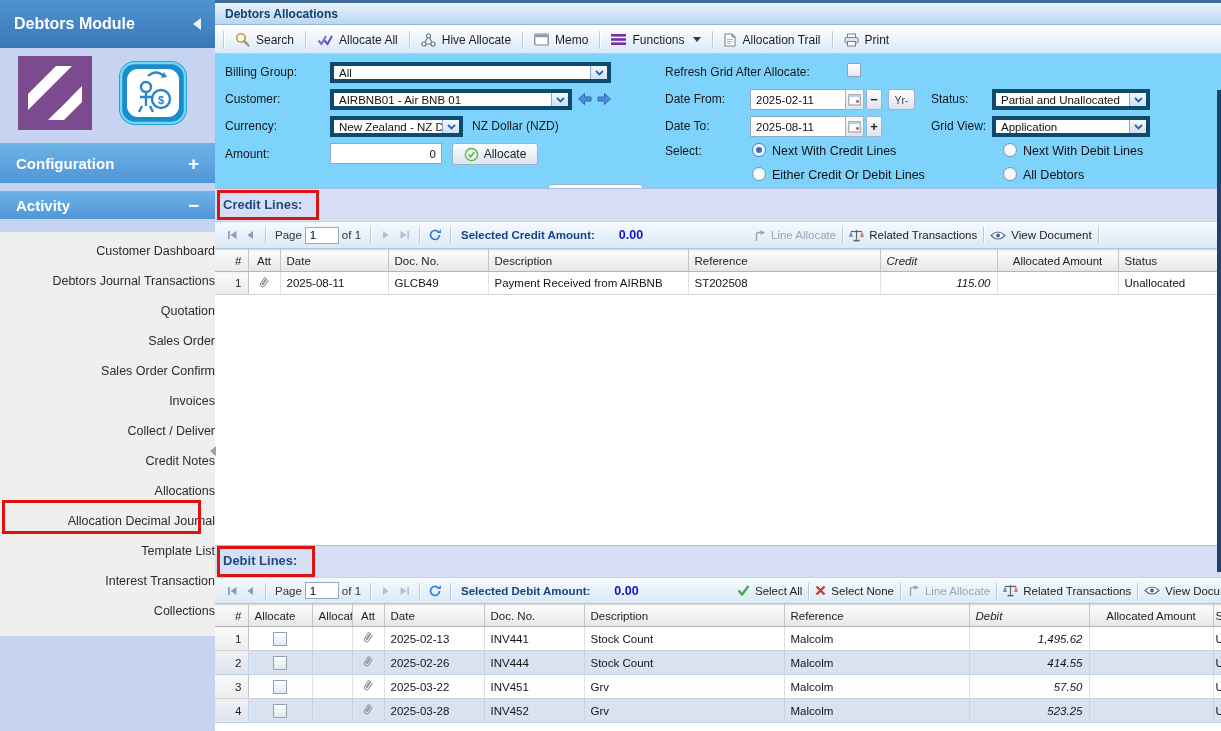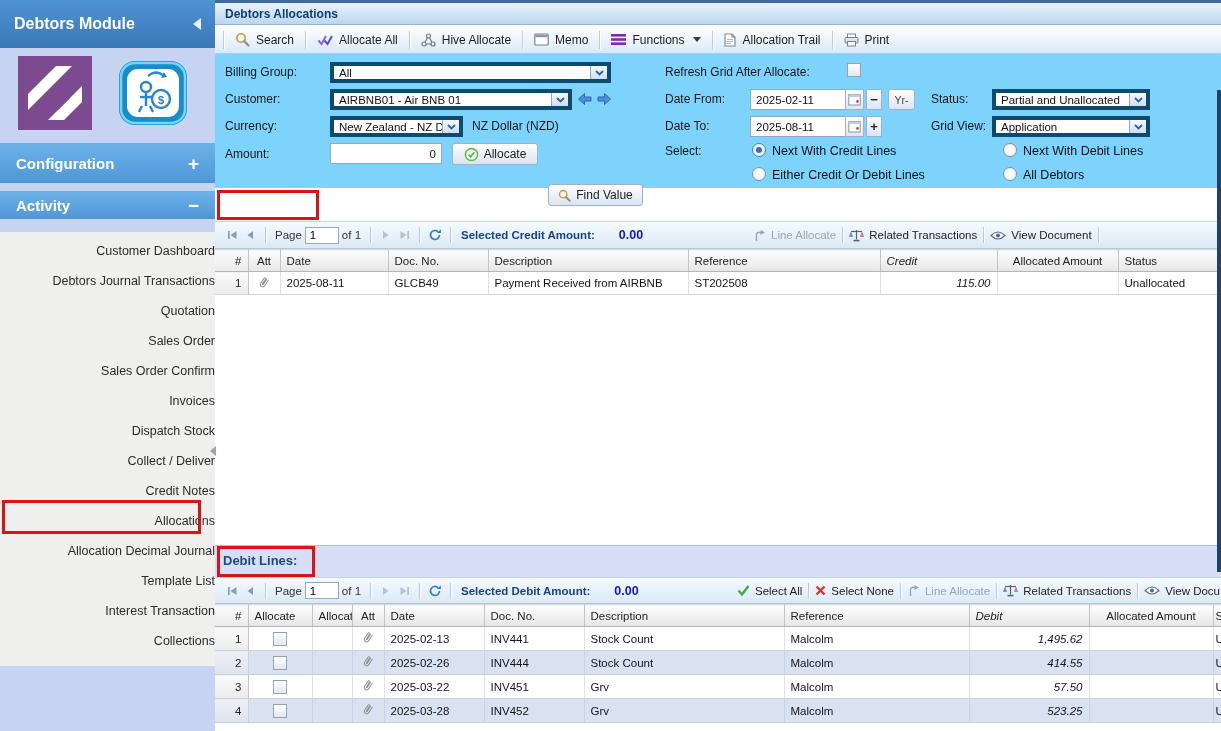--- a/index.html
+++ b/index.html
@@ -127,21 +127,20 @@
     <span>Activity</span>
     <span class="tog">−</span>
   </div>
   <nav class="sb-menu">
     <div class="sb-item">Customer Dashboard</div>
     <div class="sb-item">Debtors Journal Transactions</div>
     <div class="sb-item">Quotation</div>
     <div class="sb-item">Sales Order</div>
     <div class="sb-item">Sales Order Confirm</div>
     <div class="sb-item">Invoices</div>
-    <div class="sb-item">Dispatch Stock</div>
     <div class="sb-item">Collect / Deliver</div>
     <div class="sb-item">Credit Notes</div>
     <div class="sb-item">Allocations</div>
     <div class="sb-item">Allocation Decimal Journal</div>
     <div class="sb-item">Template List</div>
     <div class="sb-item">Interest Transaction</div>
     <div class="sb-item">Collections</div>
   </nav>
 </aside>
 <span class="side-handle"></span>
@@ -322,20 +321,23 @@
     <span class="radio checked" style="left:537px;top:89px;"></span>
     <span class="r-label" style="left:557px;top:90px;">Next With Credit Lines</span>
     <span class="radio" style="left:788px;top:89px;"></span>
     <span class="r-label" style="left:808px;top:90px;">Next With Debit Lines</span>
     <span class="radio" style="left:537px;top:113px;"></span>
     <span class="r-label" style="left:557px;top:114px;">Either Credit Or Debit Lines</span>
     <span class="radio" style="left:788px;top:113px;"></span>
     <span class="r-label" style="left:808px;top:114px;">All Debtors</span>
   </div>
 
+  <section class="sec-head credit-head">
+    <span class="sec-title">Credit Lines:</span>
+  </section>
 
   <div class="gridbar credit-bar">
     <span class="pg-btn">
         <svg width="11" height="10" viewBox="0 0 11 10">
           <rect x="1" y="1" width="1.7" height="8" fill="#8d9cb4"></rect>
           <path d="M9.5 1 3.5 5l6 4z" fill="#8d9cb4"></path>
         </svg>
       </span>
     <span class="pg-btn">
         <svg width="8" height="10" viewBox="0 0 8 10">

